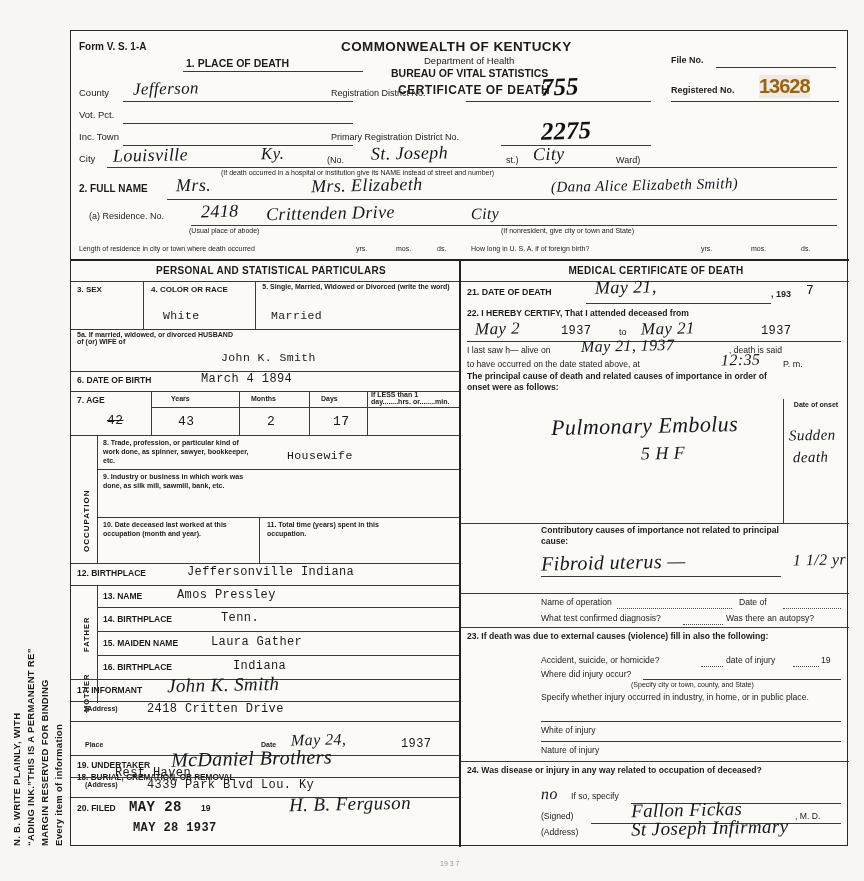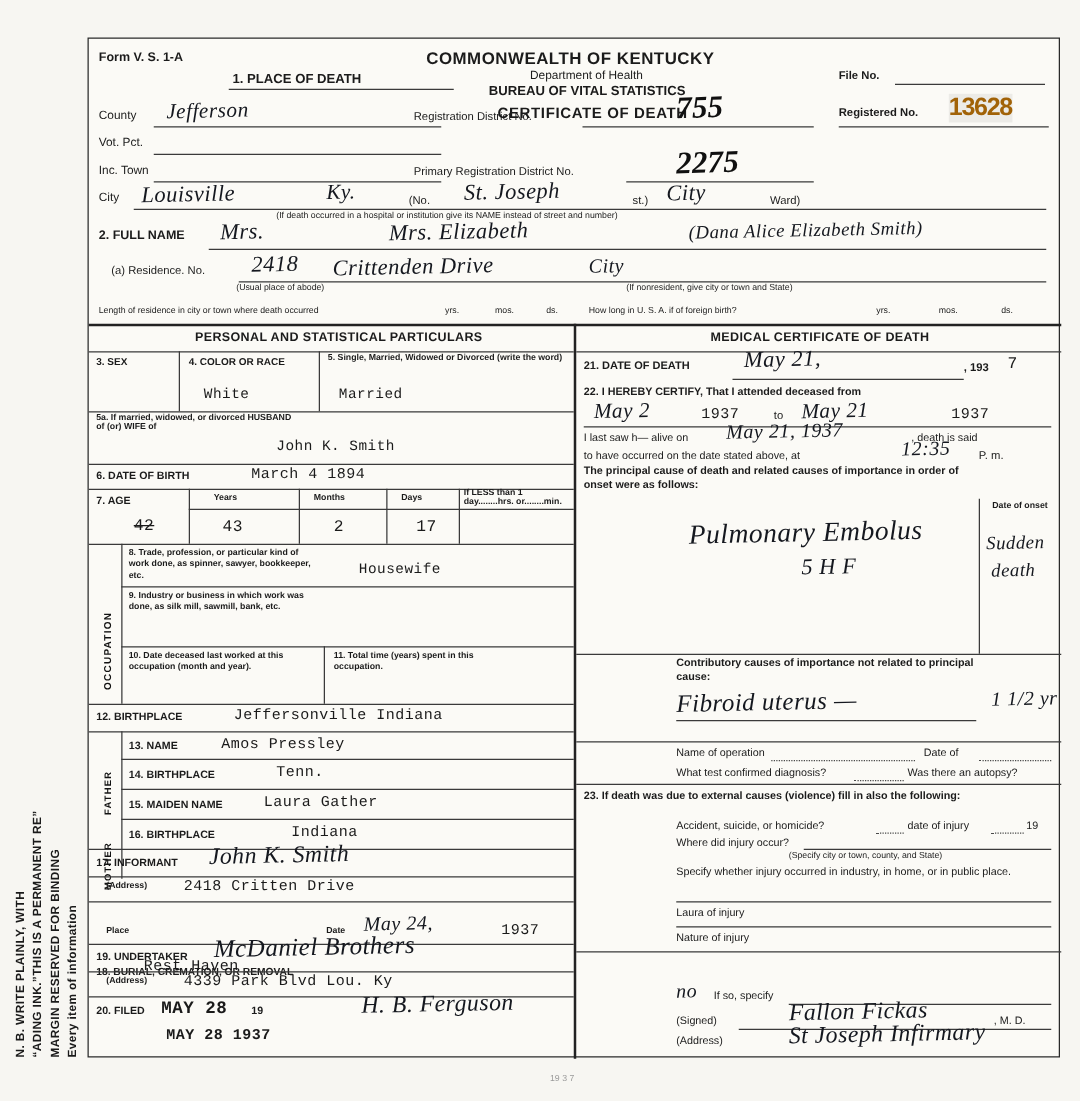--- a/index.html
+++ b/index.html
@@ -372,26 +372,27 @@
     <div class="dot" style="left:722px; top:634px; width:26px;"></div>
     <div class="t" style="left:750px; top:624px; font-size:8.6px;">19</div>
 
     <div class="t" style="left:470px; top:638px; font-size:8.6px;">Where did injury occur?</div>
     <div class="line" style="left:572px; top:648px; width:198px;"></div>
     <div class="t xs" style="left:560px; top:650px;">(Specify city or town, county, and State)</div>
 
     <div class="t" style="left:470px; top:661px; width:300px; white-space:normal; font-size:8.6px; line-height:1.3;">Specify whether injury occurred in industry, in home, or in public place.</div>
     <div class="line" style="left:470px; top:690px; width:300px;"></div>
 
-    <div class="t" style="left:470px; top:694px; font-size:8.6px;">Laura of injury</div>
+    <div class="t" style="left:470px; top:694px; font-size:8.6px;">White of injury</div>
     <div class="line" style="left:470px; top:710px; width:300px;"></div>
 
     <div class="t" style="left:470px; top:714px; font-size:8.6px;">Nature of injury</div>
     <div class="line" style="left:390px; top:730px; width:388px;"></div>
 
+    <div class="t b" style="left:396px; top:734px; width:360px; white-space:normal; font-size:8.6px; line-height:1.3;">24. Was disease or injury in any way related to occupation of deceased?</div>
     <div class="hw" style="left:470px; top:754px; font-size:16px;">no</div>
     <div class="t" style="left:500px; top:760px; font-size:8.6px;">If so, specify</div>
     <div class="line" style="left:560px; top:772px; width:210px;"></div>
 
     <div class="t" style="left:470px; top:780px; font-size:8.6px;">(Signed)</div>
     <div class="hw" style="left:560px; top:768px; font-size:19px;">Fallon Fickas</div>
     <div class="t" style="left:724px; top:780px; font-size:8.6px;">, M. D.</div>
     <div class="line" style="left:520px; top:792px; width:250px;"></div>
 
     <div class="t" style="left:470px; top:796px; font-size:8.6px;">(Address)</div>

